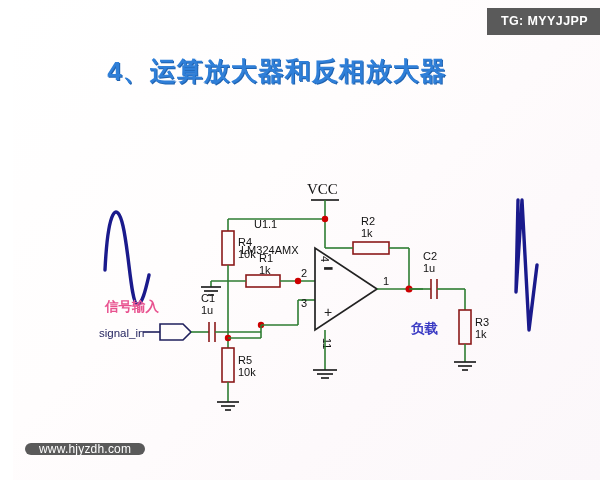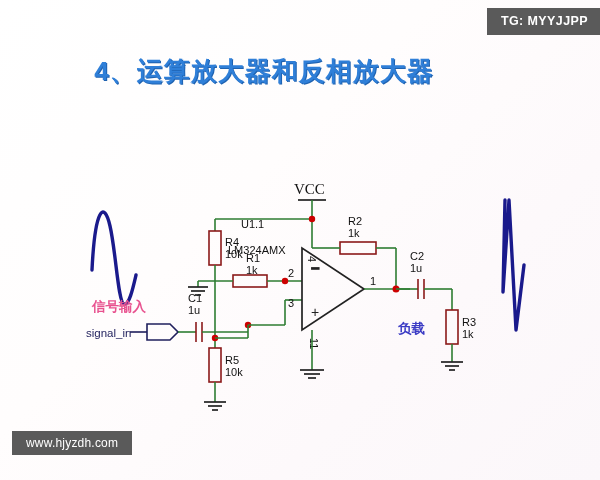--- a/index.html
+++ b/index.html
@@ -6,20 +6,21 @@
   body{
     width:600px;height:480px;
     background:#ffffff;
     font-family:"Liberation Sans", sans-serif;
     overflow:hidden;
     position:relative;
   }
   #slide{
     position:absolute;inset:0;
     background:linear-gradient(135deg,#ffffff 0%,#fffdfd 40%,#fdf9fb 70%,#fbf7fa 100%);
+    margin-left:13px;
   }
   
   #tg-badge{
     position:absolute;top:8px;right:0;
     background:#5a5a5a;color:#ffffff;
     font-size:12.5px;font-weight:bold;
     letter-spacing:.4px;
     padding:7px 12px 7px 14px;
     line-height:1;
   }
@@ -31,23 +32,24 @@
     font-size:26px;font-weight:bold;
     letter-spacing:1px;
     text-shadow:1px 1px 0 #1f62b0;
     white-space:nowrap;
   }
   
   #watermark{
     position:absolute;left:12px;bottom:25px;
     background:#5a5a5a;color:#ffffff;
     font-size:12px;
-    padding:6px 14px;
+    padding:0 14px;
     line-height:1;
     letter-spacing:.2px;
+    border-radius:11px;
   }
   
   #circuit{position:absolute;left:0;top:170px;width:600px;height:260px;}
   .lbl{font-family:"Liberation Sans", sans-serif;}
 </style>
 </head>
 <body>
 
 <div id="slide">
 

